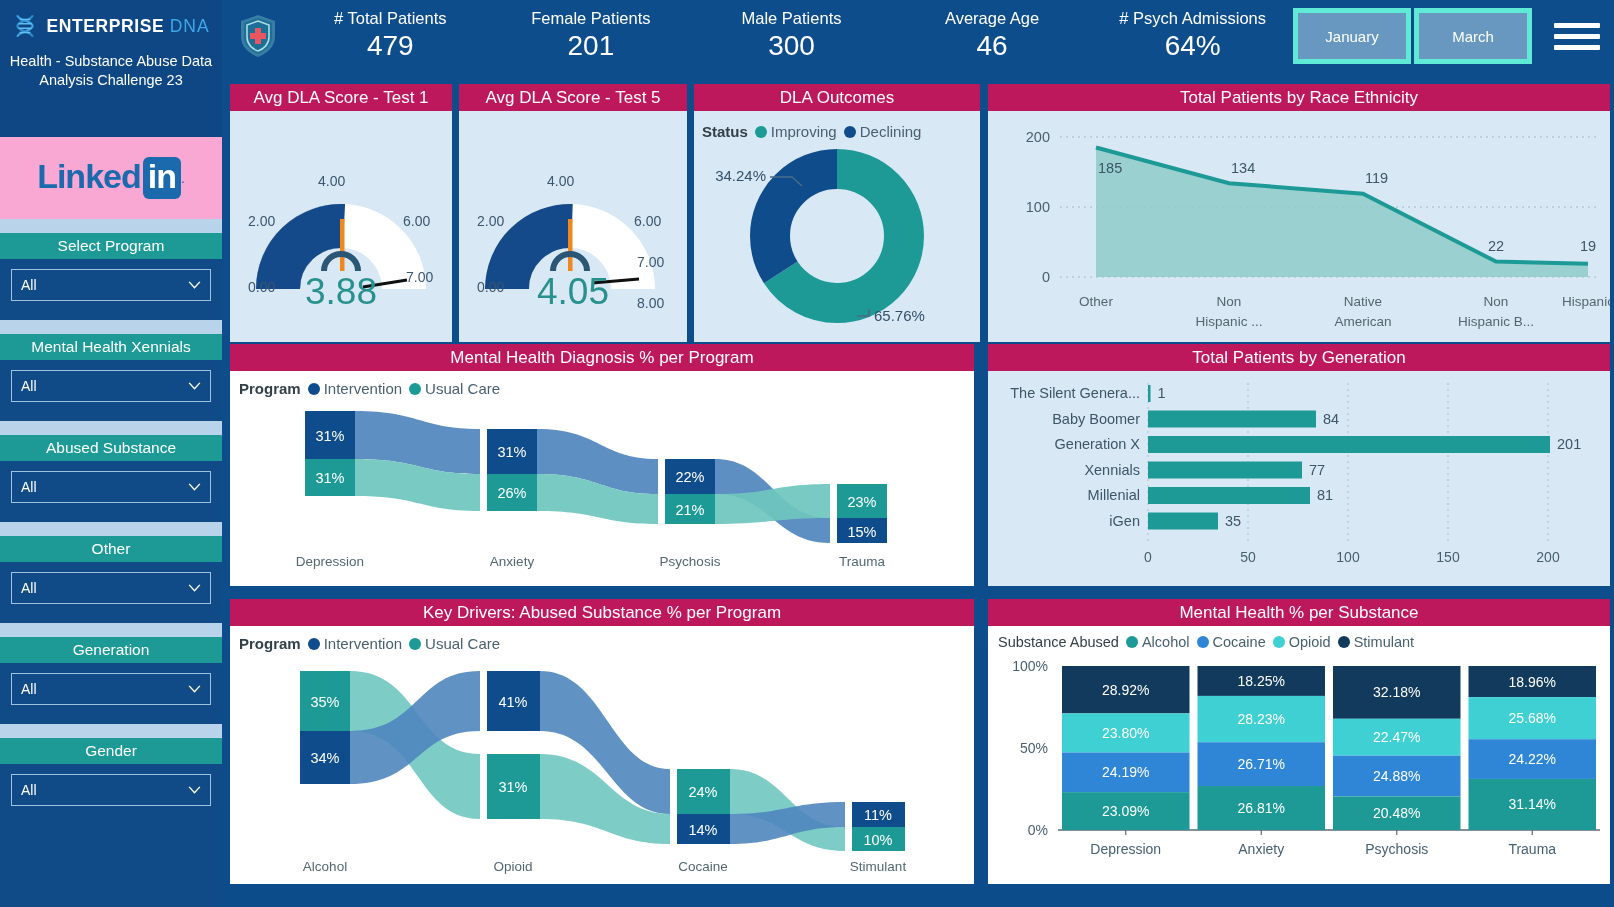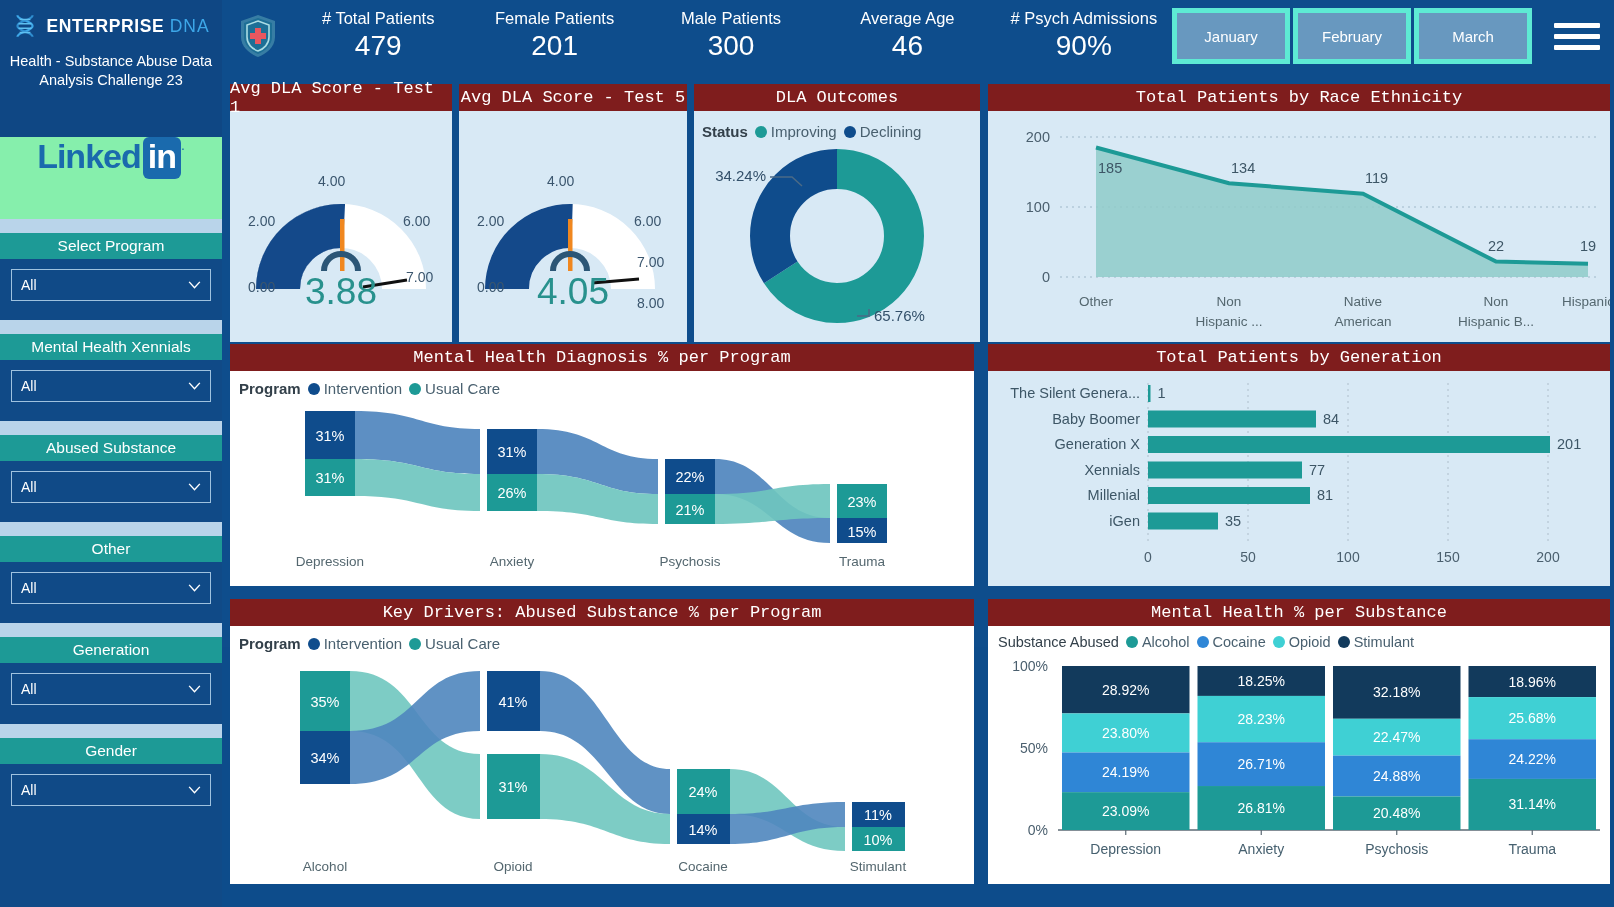--- a/index.html
+++ b/index.html
@@ -34,22 +34,22 @@
   .brand-text {
     font-size: 17.5px; font-weight: bold; letter-spacing: .6px;
     color: #ffffff;
   }
   .brand-text .dna { color: #3da7e8; font-weight: normal; letter-spacing: 1px; }
   .brand-sub {
     text-align: center; color: #ffffff;
     font-size: 14.5px; line-height: 1.28; padding: 6px 6px 0;
   }
   .linkedin-box {
-    height: 82px; background: #86efac;
-    display: flex; align-items: flex-start; justify-content: center;
+    height: 82px; background: #f9a8d4;
+    display: flex; align-items: center; justify-content: center;
   }
   .li-text { font-size: 34px; font-weight: bold; color: #1a6aad; letter-spacing: -1px; }
   .li-badge {
     display: inline-block; background: #1a6aad; color: #ffffff;
     border-radius: 6px; padding: 0 5px 3px; margin-left: 2px;
   }
   .li-dot { font-size: 14px; color: #1a6aad; vertical-align: super; }
 
   .filter-group { width: 222px; }
   .filter-gap { height: 14px; background: #b9d4ea; }
@@ -83,23 +83,23 @@
     background: #6898bf; border: 5px solid #5eead4;
     color: #ffffff; font-size: 15px;
     display: flex; align-items: center; justify-content: center;
   }
   .hamburger { width: 46px; margin-right: 14px; display: flex; flex-direction: column; gap: 6px; }
   .hamburger span { display: block; height: 5px; background: #ffffff; border-radius: 1px; }
 
   
   .panel { position: absolute; background: #d8e9f5; }
   .panel-hd {
-    background: #7f1d1d; color: #ffffff;
+    background: #be185d; color: #ffffff;
     font-size: 17px; height: 27px;
-    display: flex; align-items: center; justify-content: center; font-family: Liberation Mono, monospace;
+    display: flex; align-items: center; justify-content: center;
   }
   .panel-body { position: relative; width: 100%; }
   .panel-white .panel-body { background: #ffffff; }
 
   
   .gauge-wrap { position: relative; height: 218px; }
   .gauge-val {
     position: absolute; left: 50%; transform: translateX(-50%);
     bottom: 16px; color: #28918d; font-size: 37px;
   }
@@ -234,26 +234,25 @@
         <div class="kpi">
           <div class="kpi-label">Male Patients</div>
           <div class="kpi-value">300</div>
         </div>
         <div class="kpi">
           <div class="kpi-label">Average Age</div>
           <div class="kpi-value">46</div>
         </div>
         <div class="kpi">
           <div class="kpi-label"># Psych Admissions</div>
-          <div class="kpi-value">90%</div>
+          <div class="kpi-value">64%</div>
         </div>
       </div>
     <div class="months" id="months">
         <div class="month-btn">January</div>
-        <div class="month-btn">February</div>
         <div class="month-btn">March</div>
       </div>
     <div class="hamburger">
       <span></span>
         <span></span>
         <span></span>
     </div>
   </div>
 
   <div class="panel" style="left:230px;top:84px;width:222px;height:258px;">

